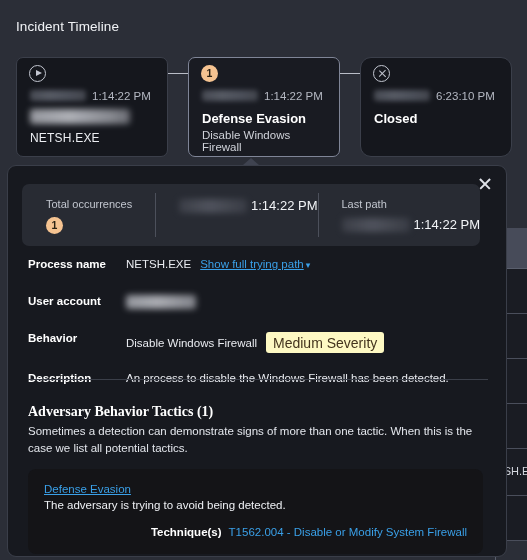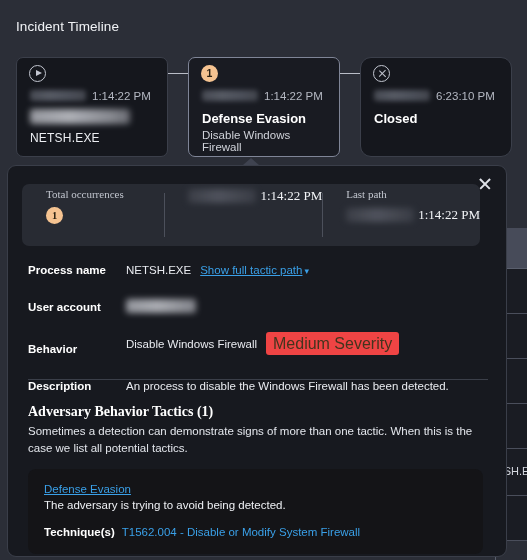--- a/index.html
+++ b/index.html
@@ -228,24 +228,23 @@
     top: 18px;
     width: 458px;
     height: 62px;
     background: #282b33;
     border-radius: 7px;
     display: flex;
     box-sizing: border-box;
   }
   .sum-cell {
     flex: 1;
-    padding: 4px 0 0 24px;
+    padding: 14px 0 0 24px;
     box-sizing: border-box;
     position: relative;
-    font-family: Liberation Serif, serif;
   }
   .sum-cell + .sum-cell::before {
     content: "";
     position: absolute;
     left: 0;
     top: 9px;
     bottom: 9px;
     width: 1px;
     background: #4c505b;
   }
@@ -276,21 +275,21 @@
 
   
   .fields {
     position: absolute;
     left: 20px;
     top: 92px;
     width: 460px;
   }
   .frow {
     display: flex;
-    align-items: flex-end;
+    align-items: flex-start;
     min-height: 18px;
     margin-bottom: 19px;
   }
   .fkey {
     width: 98px;
     flex: 0 0 98px;
     font-size: 11.5px;
     font-weight: bold;
     color: #ffffff;
   }
@@ -307,23 +306,23 @@
     font-size: 11.5px;
     cursor: pointer;
   }
   .chev {
     display: inline-block;
     color: #3aa0e8;
     font-size: 9px;
     margin-left: 2px;
   }
   .sev-chip {
-    background: #ef4444;
+    background: #fef9c3;
     color: #44341d;
-    font-size: 16px;
+    font-size: 14px;
     padding: 2.5px 7px;
     border-radius: 3px;
     white-space: nowrap;
   }
 
   .divider {
     position: absolute;
     left: 20px;
     top: 385px;
     width: 460px;
@@ -369,20 +368,21 @@
     margin-top: 4px;
     font-size: 11.5px;
     color: #eef0f4;
   }
   .tac-tech {
     margin-top: 15px;
     font-size: 11.5px;
     display: flex;
     align-items: baseline;
     gap: 7px;
+    justify-content: flex-end;
   }
   .tac-tech b { color: #ffffff; }
   .tac-tech .tech-val { color: #3aa0e8; cursor: pointer; }
 </style>
 </head>
 <body>
 
 <div class="bg-table">
   <div class="bg-head"></div>
   <div class="bg-row"></div>
@@ -469,21 +469,21 @@
     </div>
 
   </div>
 
   <div class="fields">
 
     <div class="frow">
       <div class="fkey">Process name</div>
       <div class="fval">
         <span>NETSH.EXE</span>
-        <span><span class="link">Show full tactic path</span><span class="chev">▾</span></span>
+        <span><span class="link">Show full trying path</span><span class="chev">▾</span></span>
       </div>
     </div>
 
     <div class="frow">
       <div class="fkey">User account</div>
       <div class="fval">
         <span class="redact r-user"></span>
       </div>
     </div>
 

